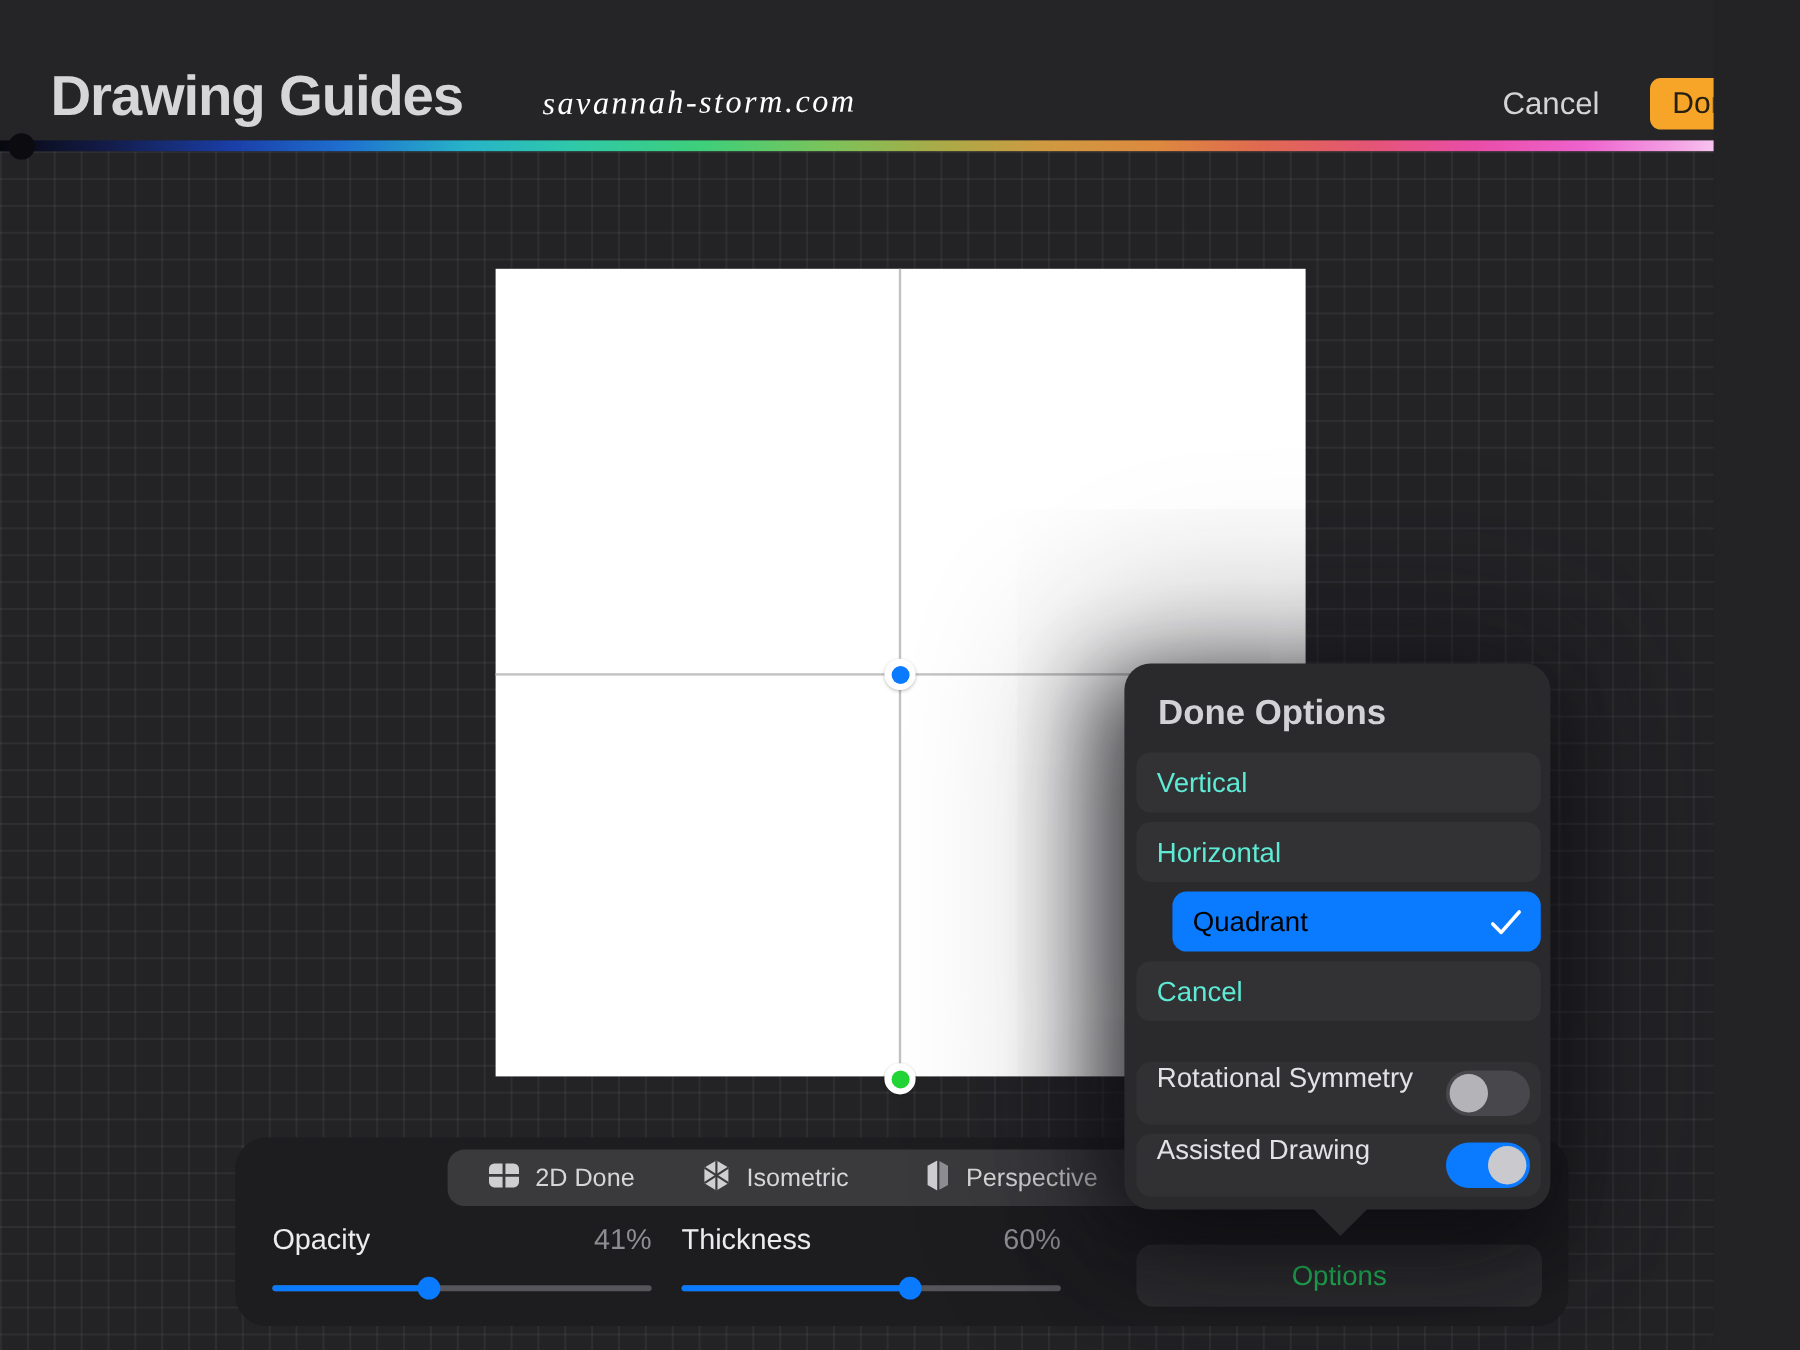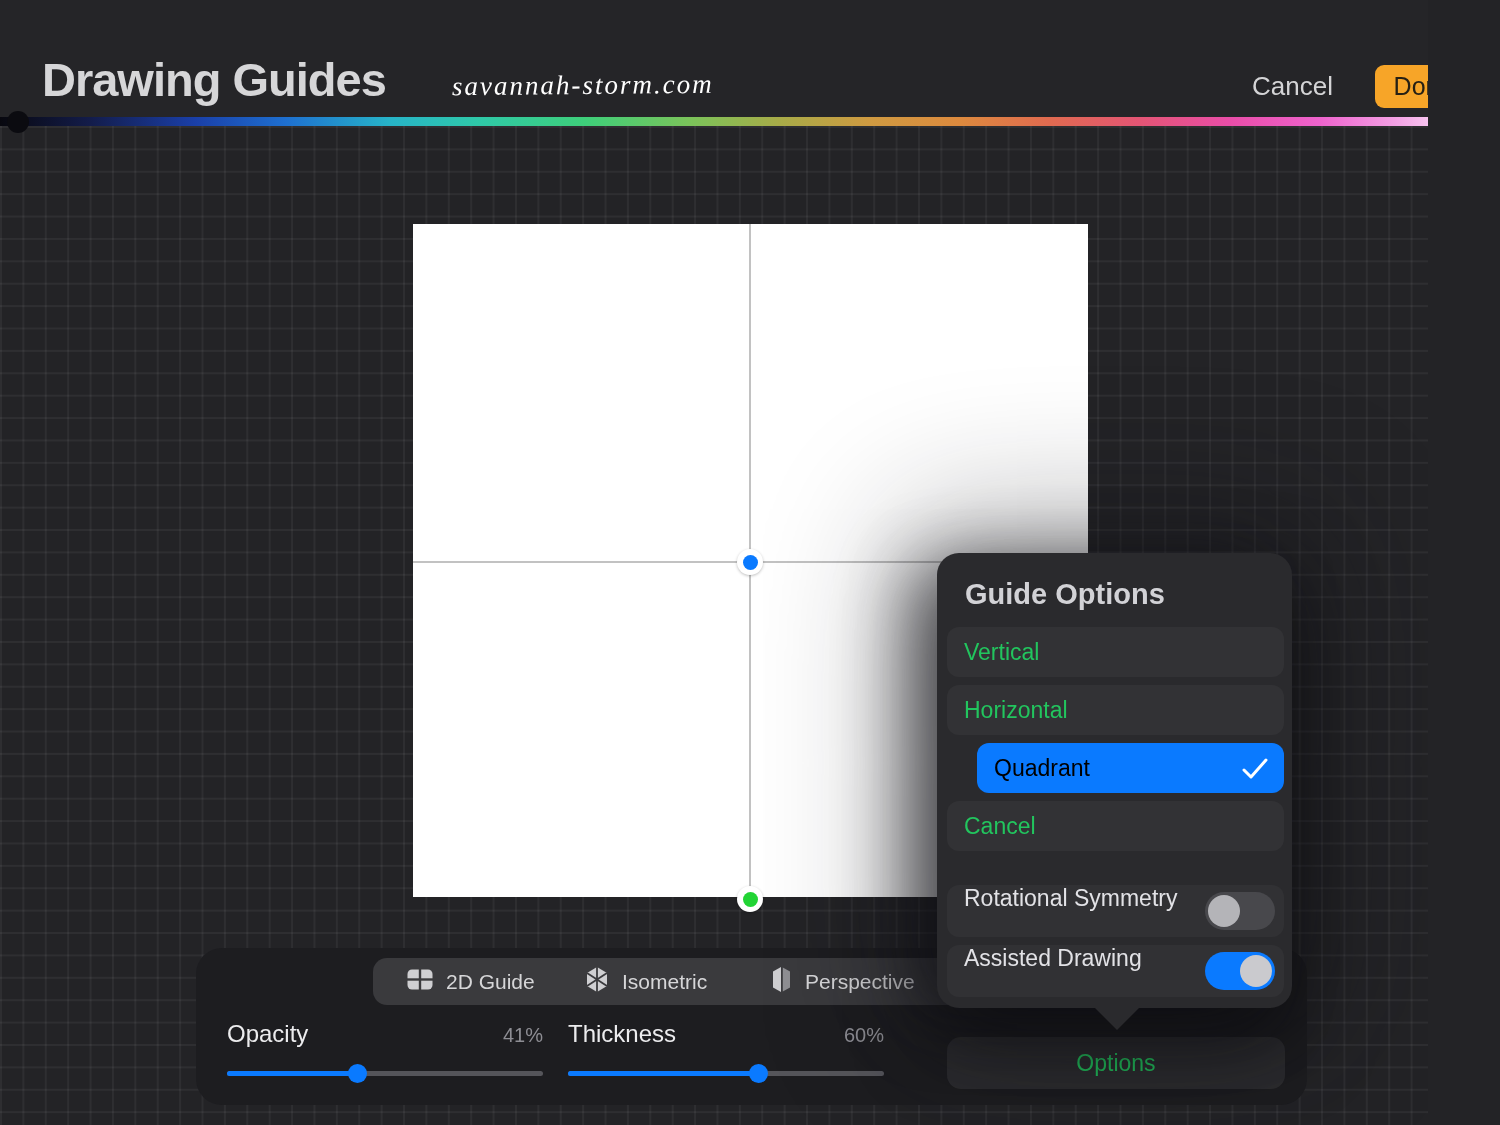--- a/index.html
+++ b/index.html
@@ -40,33 +40,33 @@
   .bottom-panel { position:absolute; left:196px; top:948px; width:1111px; height:157px; background:#1d1d20; border-radius:26px; z-index:20; }
   .tab-strip { position:absolute; left:177px; top:10px; width:745px; height:47px; background:#3a3a3d; border-radius:14px; }
   .tab { position:absolute; top:0; height:47px; display:flex; align-items:center; gap:13px; cursor:pointer; }
   .tab-2d { left:34px; } .tab-iso { left:212px; } .tab-persp { left:397px; }
   .tab-label { font-size:21px; color:#d6d6d8; }
 
   .slider-group { position:absolute; width:316px; height:70px; top:72px; }
   .slider-opacity { left:31px; } .slider-thickness { left:372px; }
   .slider-head { display:flex; justify-content:space-between; align-items:baseline; }
   .slider-label { font-size:24px; color:#ececee; }
-  .slider-value { font-size:20px; color:#8d8d93; }
+  .slider-value { font-size:24px; color:#8d8d93; }
   .slider-track { position:absolute; left:0; top:51px; width:316px; height:5px; border-radius:3px; background:#55555a; cursor:pointer; }
   .slider-fill { position:absolute; left:0; top:0; height:5px; border-radius:3px; background:var(--accent); }
   .slider-thumb { position:absolute; top:-7px; width:19px; height:19px; border-radius:50%; background:var(--accent); }
 
   .options-btn { position:absolute; left:751px; top:89px; width:338px; height:52px; background:#2d2d30; border:none; border-radius:14px; font-size:23px; color:#22c55e; cursor:pointer; font-family:inherit; }
 
   
   .popup { position:absolute; left:937px; top:553px; width:355px; height:455px; background:#2a2a2d; border-radius:22px; z-index:30;
     box-shadow:-30px 10px 70px rgba(18,18,24,0.45), 0 0 140px 40px rgba(22,22,28,0.32), 0 30px 80px rgba(0,0,0,0.55); }
   .popup-tail { position:absolute; left:156px; bottom:-22px; width:0; height:0; border-left:24px solid transparent; border-right:24px solid transparent; border-top:24px solid #2a2a2d; }
   .popup-title { margin:24px 0 16px 28px; font-size:29px; font-weight:700; color:#d2d2d6; height:34px; line-height:34px; }
-  .option-row { position:relative; height:50px; margin:0 8px 8px 10px; background:#323235; border-radius:12px; display:flex; align-items:center; padding:0 17px; font-size:23px; color:#22c55e; cursor:pointer; }
+  .option-row { position:relative; height:50px; margin:0 8px 8px 10px; background:#323235; border-radius:12px; display:flex; align-items:center; padding:0 17px; font-size:23px; color:#5eead4; cursor:pointer; }
   .option-row .check { display:none; position:absolute; right:16px; }
   .option-row.selected { background:var(--accent); color:#000000;margin-left:40px; }
   .option-row.selected .check { display:flex; }
   .popup-gap { height:26px; }
   .toggle-row { position:relative; height:52px; margin:0 8px 8px 10px; background:#313134; border-radius:12px; display:flex; align-items:flex-start; padding:0 17px; font-size:23px; color:#e2e2e6; }
   .toggle { position:absolute; right:9px; top:7px; width:70px; height:38px; border-radius:19px; cursor:pointer; }
   .toggle .knob { position:absolute; top:3px; width:32px; height:32px; border-radius:50%; }
   .toggle.off { background:#48484c; }
   .toggle.off .knob { left:3px; background:#b4b4b8; }
   .toggle.on { background:var(--accent); }
@@ -102,21 +102,21 @@
     <div class="bottom-panel" style="top:822px;">
       <div class="tab-strip">
         <div class="tab tab-2d">
           <span>
             <svg width="26" height="21" viewBox="0 0 26 21">
                 <rect x="0.5" y="0.5" width="25" height="20" rx="4.5" fill="#cfcfd2"></rect>
                 <line x1="13" y1="0" x2="13" y2="21" stroke="#3a3a3d" stroke-width="2.4"></line>
                 <line x1="0" y1="10.5" x2="26" y2="10.5" stroke="#3a3a3d" stroke-width="2.4"></line>
               </svg>
           </span>
-          <span class="tab-label">2D Guide</span>
+          <span class="tab-label">2D Done</span>
         </div>
         <div class="tab tab-iso">
           <span>
             <svg width="24" height="27" viewBox="0 0 24 27">
                 <polygon points="12,1 22,7 22,20 12,26 2,20 2,7" fill="#cfcfd2"></polygon>
                 <g stroke="#3a3a3d" stroke-width="1.8">
                   <line x1="12" y1="13.5" x2="12" y2="1"></line>
                   <line x1="12" y1="13.5" x2="22" y2="7"></line>
                   <line x1="12" y1="13.5" x2="22" y2="20"></line>
                   <line x1="12" y1="13.5" x2="12" y2="26"></line>
@@ -157,21 +157,21 @@
         <div class="slider-track">
           <div class="slider-fill" style="width: 60%;"></div>
           <div class="slider-thumb" style="left: calc(60% - 9px);"></div>
         </div>
       </div>
 
       <button class="options-btn">Options</button>
     </div>
 
     <div class="popup" style="top:427px;">
-      <div class="popup-title">Guide Options</div>
+      <div class="popup-title">Done Options</div>
 
       <div class="option-row">
         <span>Vertical</span>
 
       </div>
       <div class="option-row">
         <span>Horizontal</span>
 
       </div>
       <div class="option-row selected">

